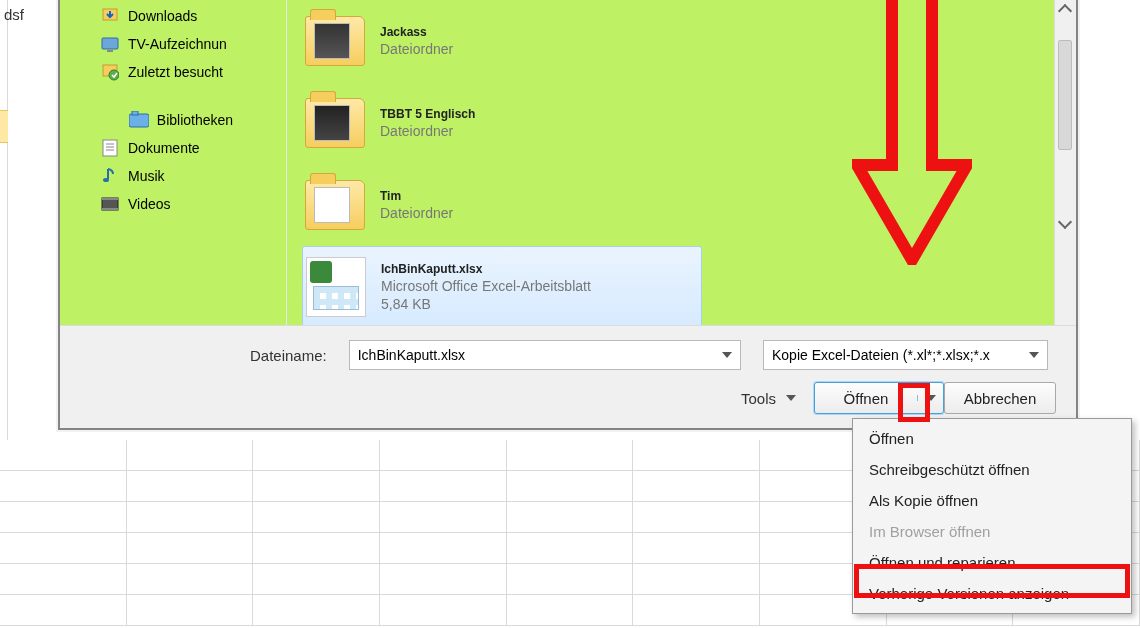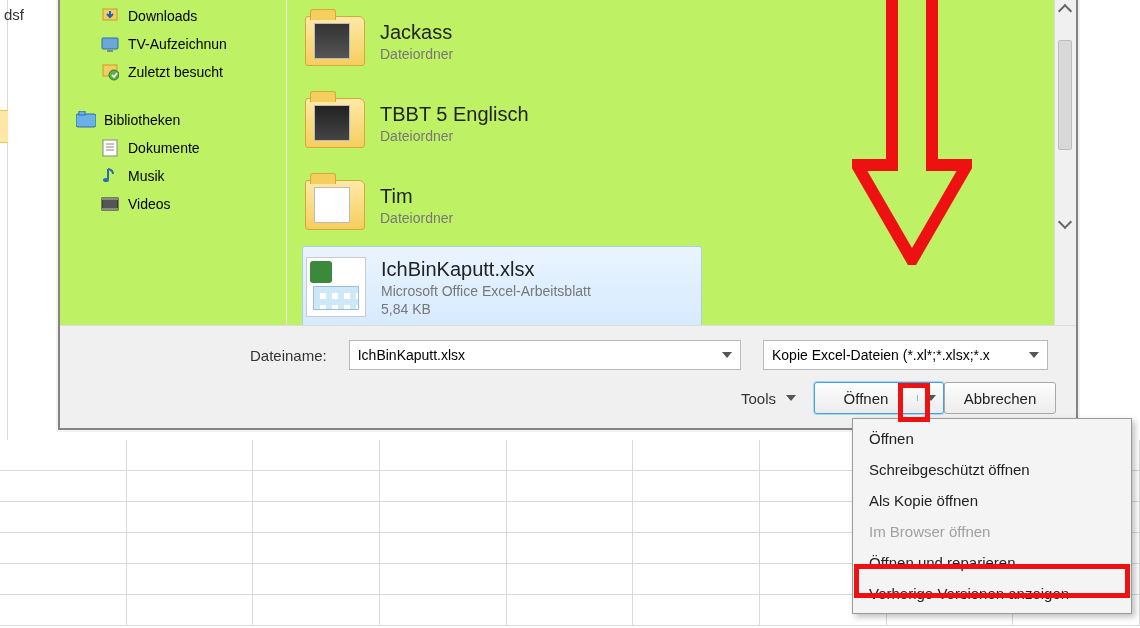--- a/index.html
+++ b/index.html
@@ -77,20 +77,21 @@
     display: flex;
     align-items: center;
     padding: 3px 0 3px 40px;
     height: 28px;
     cursor: pointer;
   }
   .nav-item.group {
     padding-left: 16px;
     margin-top: 20px;
     font-weight: 400;
+    justify-content: center;
   }
   .nav-item .ico {
     width: 20px; height: 20px;
     margin-right: 8px;
     display: inline-flex;
     align-items: center;
     justify-content: center;
   }
   .filepane {
     flex: 1;
@@ -123,21 +124,21 @@
     width:24px; height:10px;
     background:#f6ce5e;
     border-radius:3px 3px 0 0;
     border:1px solid #d4a938;
     border-bottom:none;
   }
   .folder-inner {
     position:absolute; left:8px; top:6px; width:36px; height:36px;
     background:#fff; border:1px solid #bbb;
   }
-  .file-meta .title { color:#222; font-size:20px; }
+  .file-meta .title { color:#222; font-size:12px;font-weight:bold; }
   .file-meta .sub   { color:#777; font-size:14px; margin-top:2px; }
 
   .file-row.selected {
     background: linear-gradient(#eaf4fe, #d6eaff);
     border: 1px solid #a8cff0;
     border-radius: 3px;
     width: 400px;
   }
   .xlsx-thumb {
     width:60px; height:60px;

